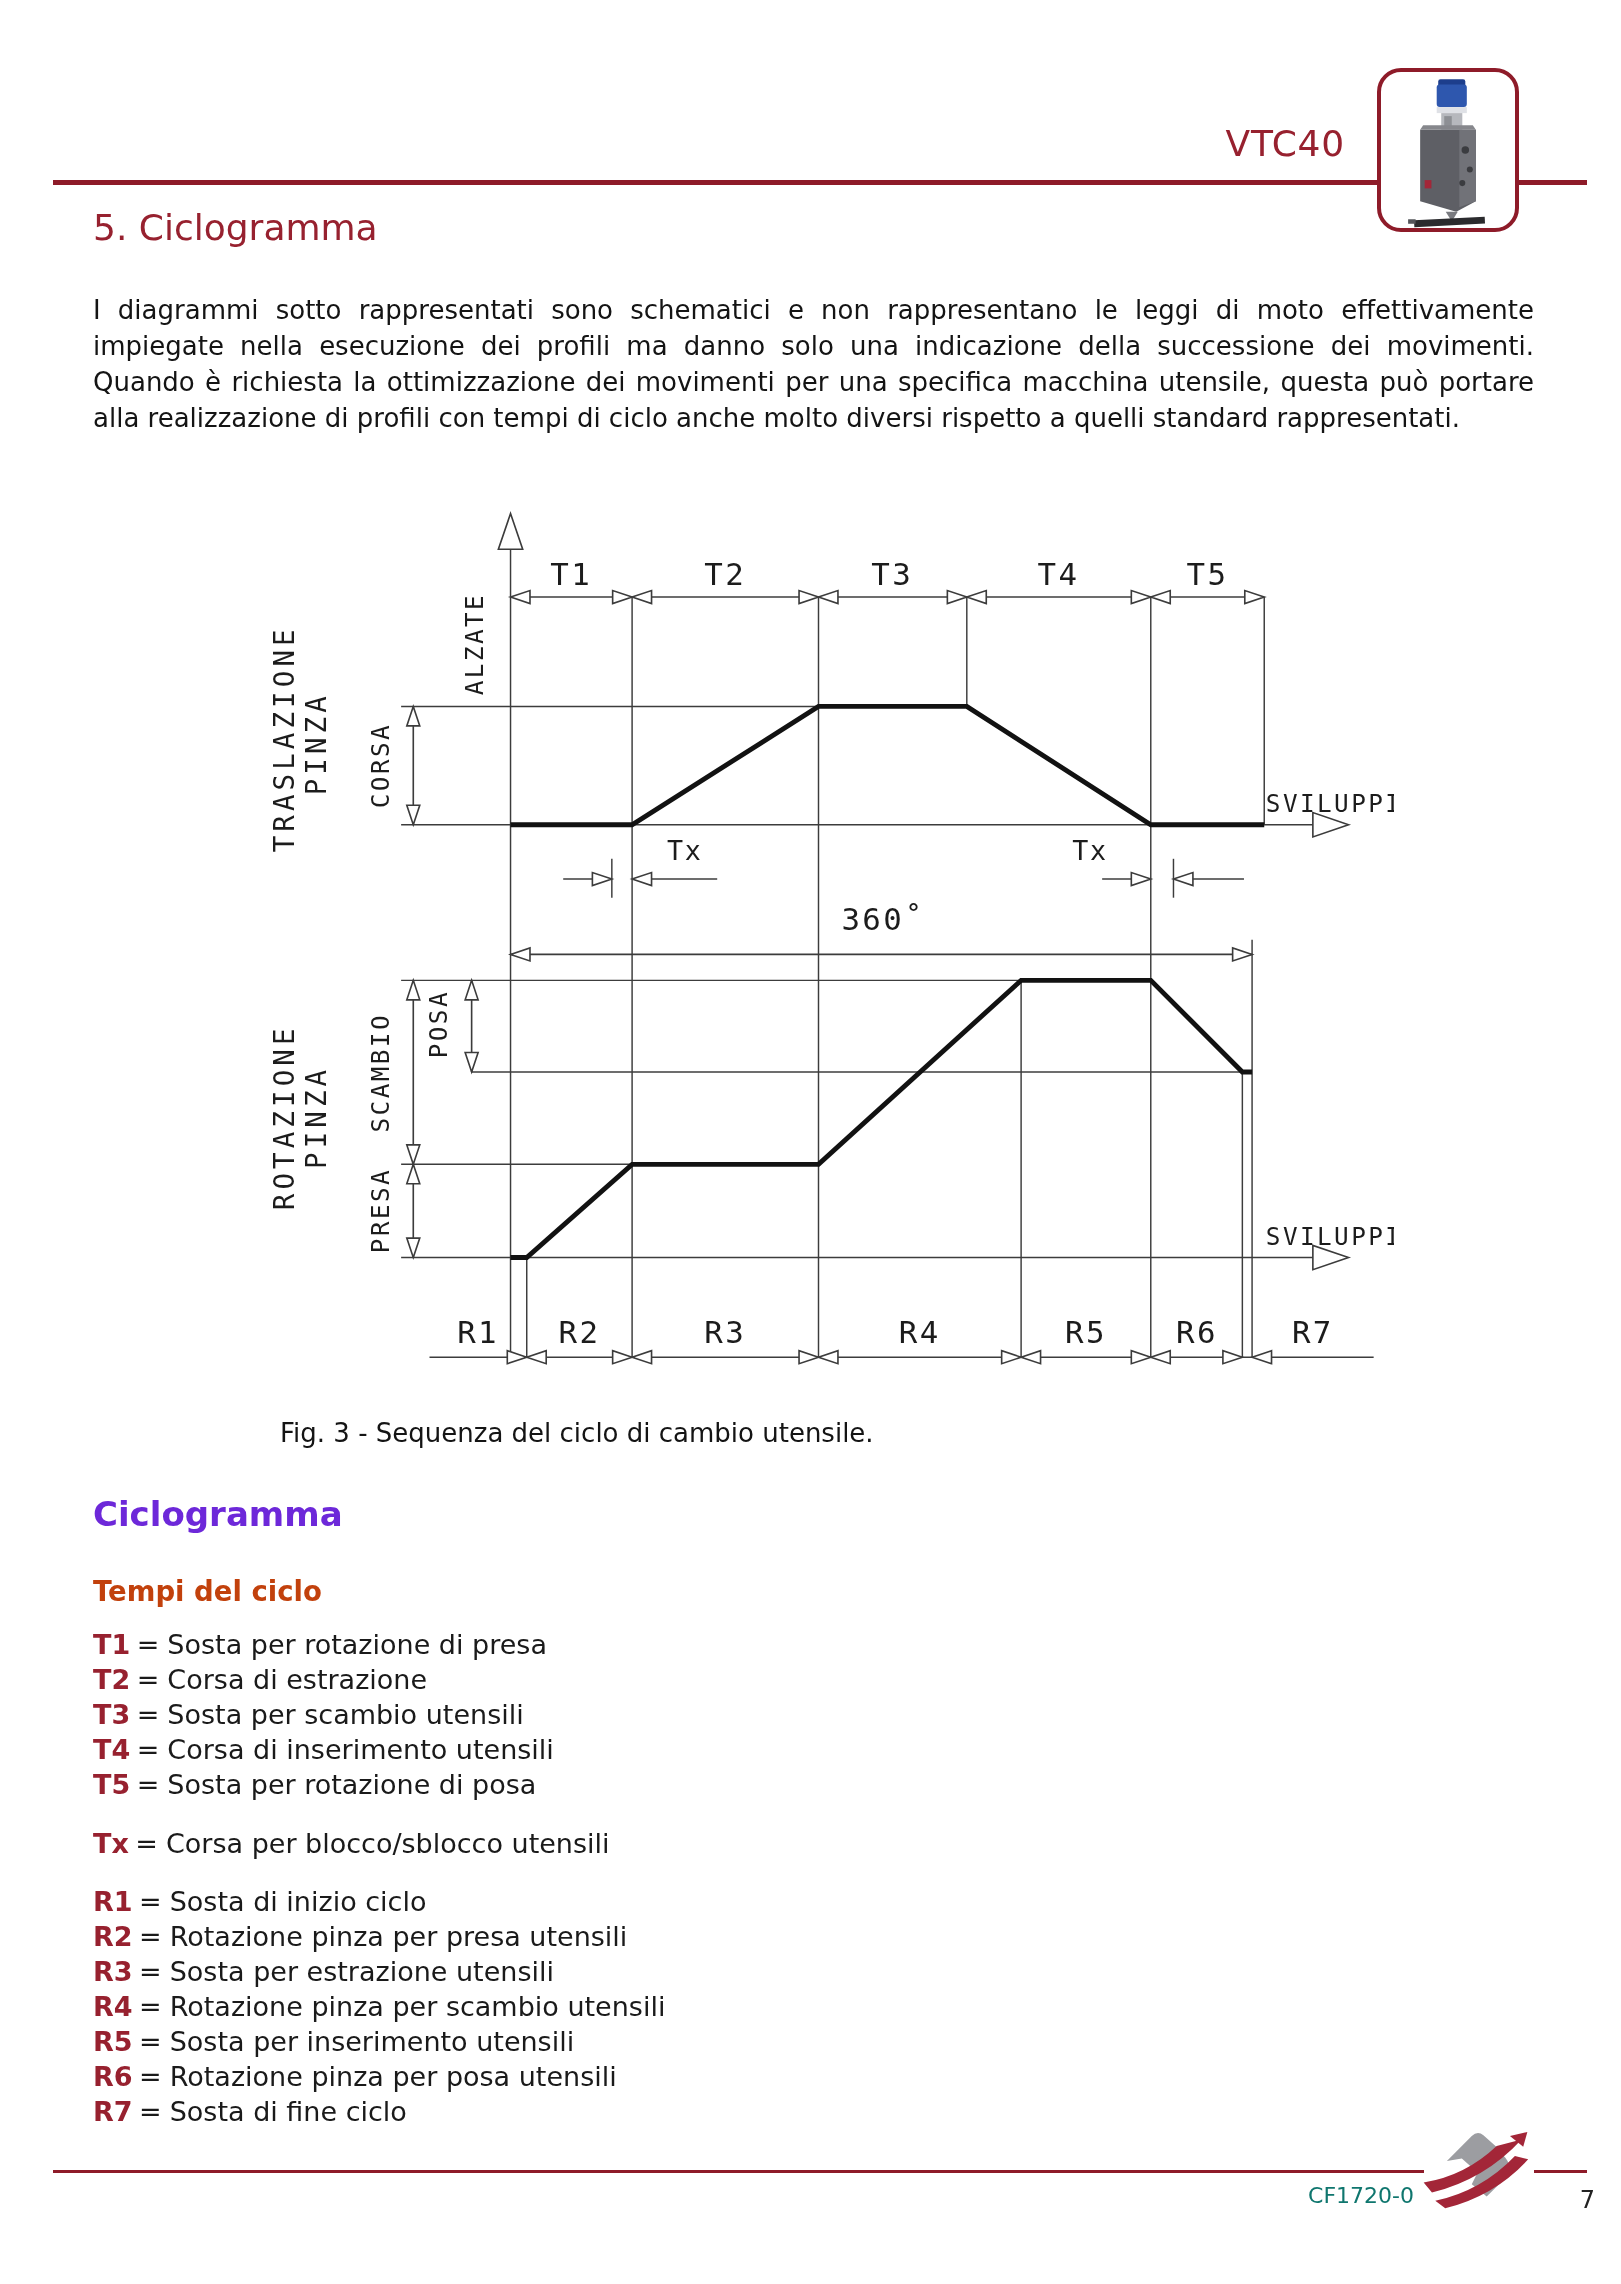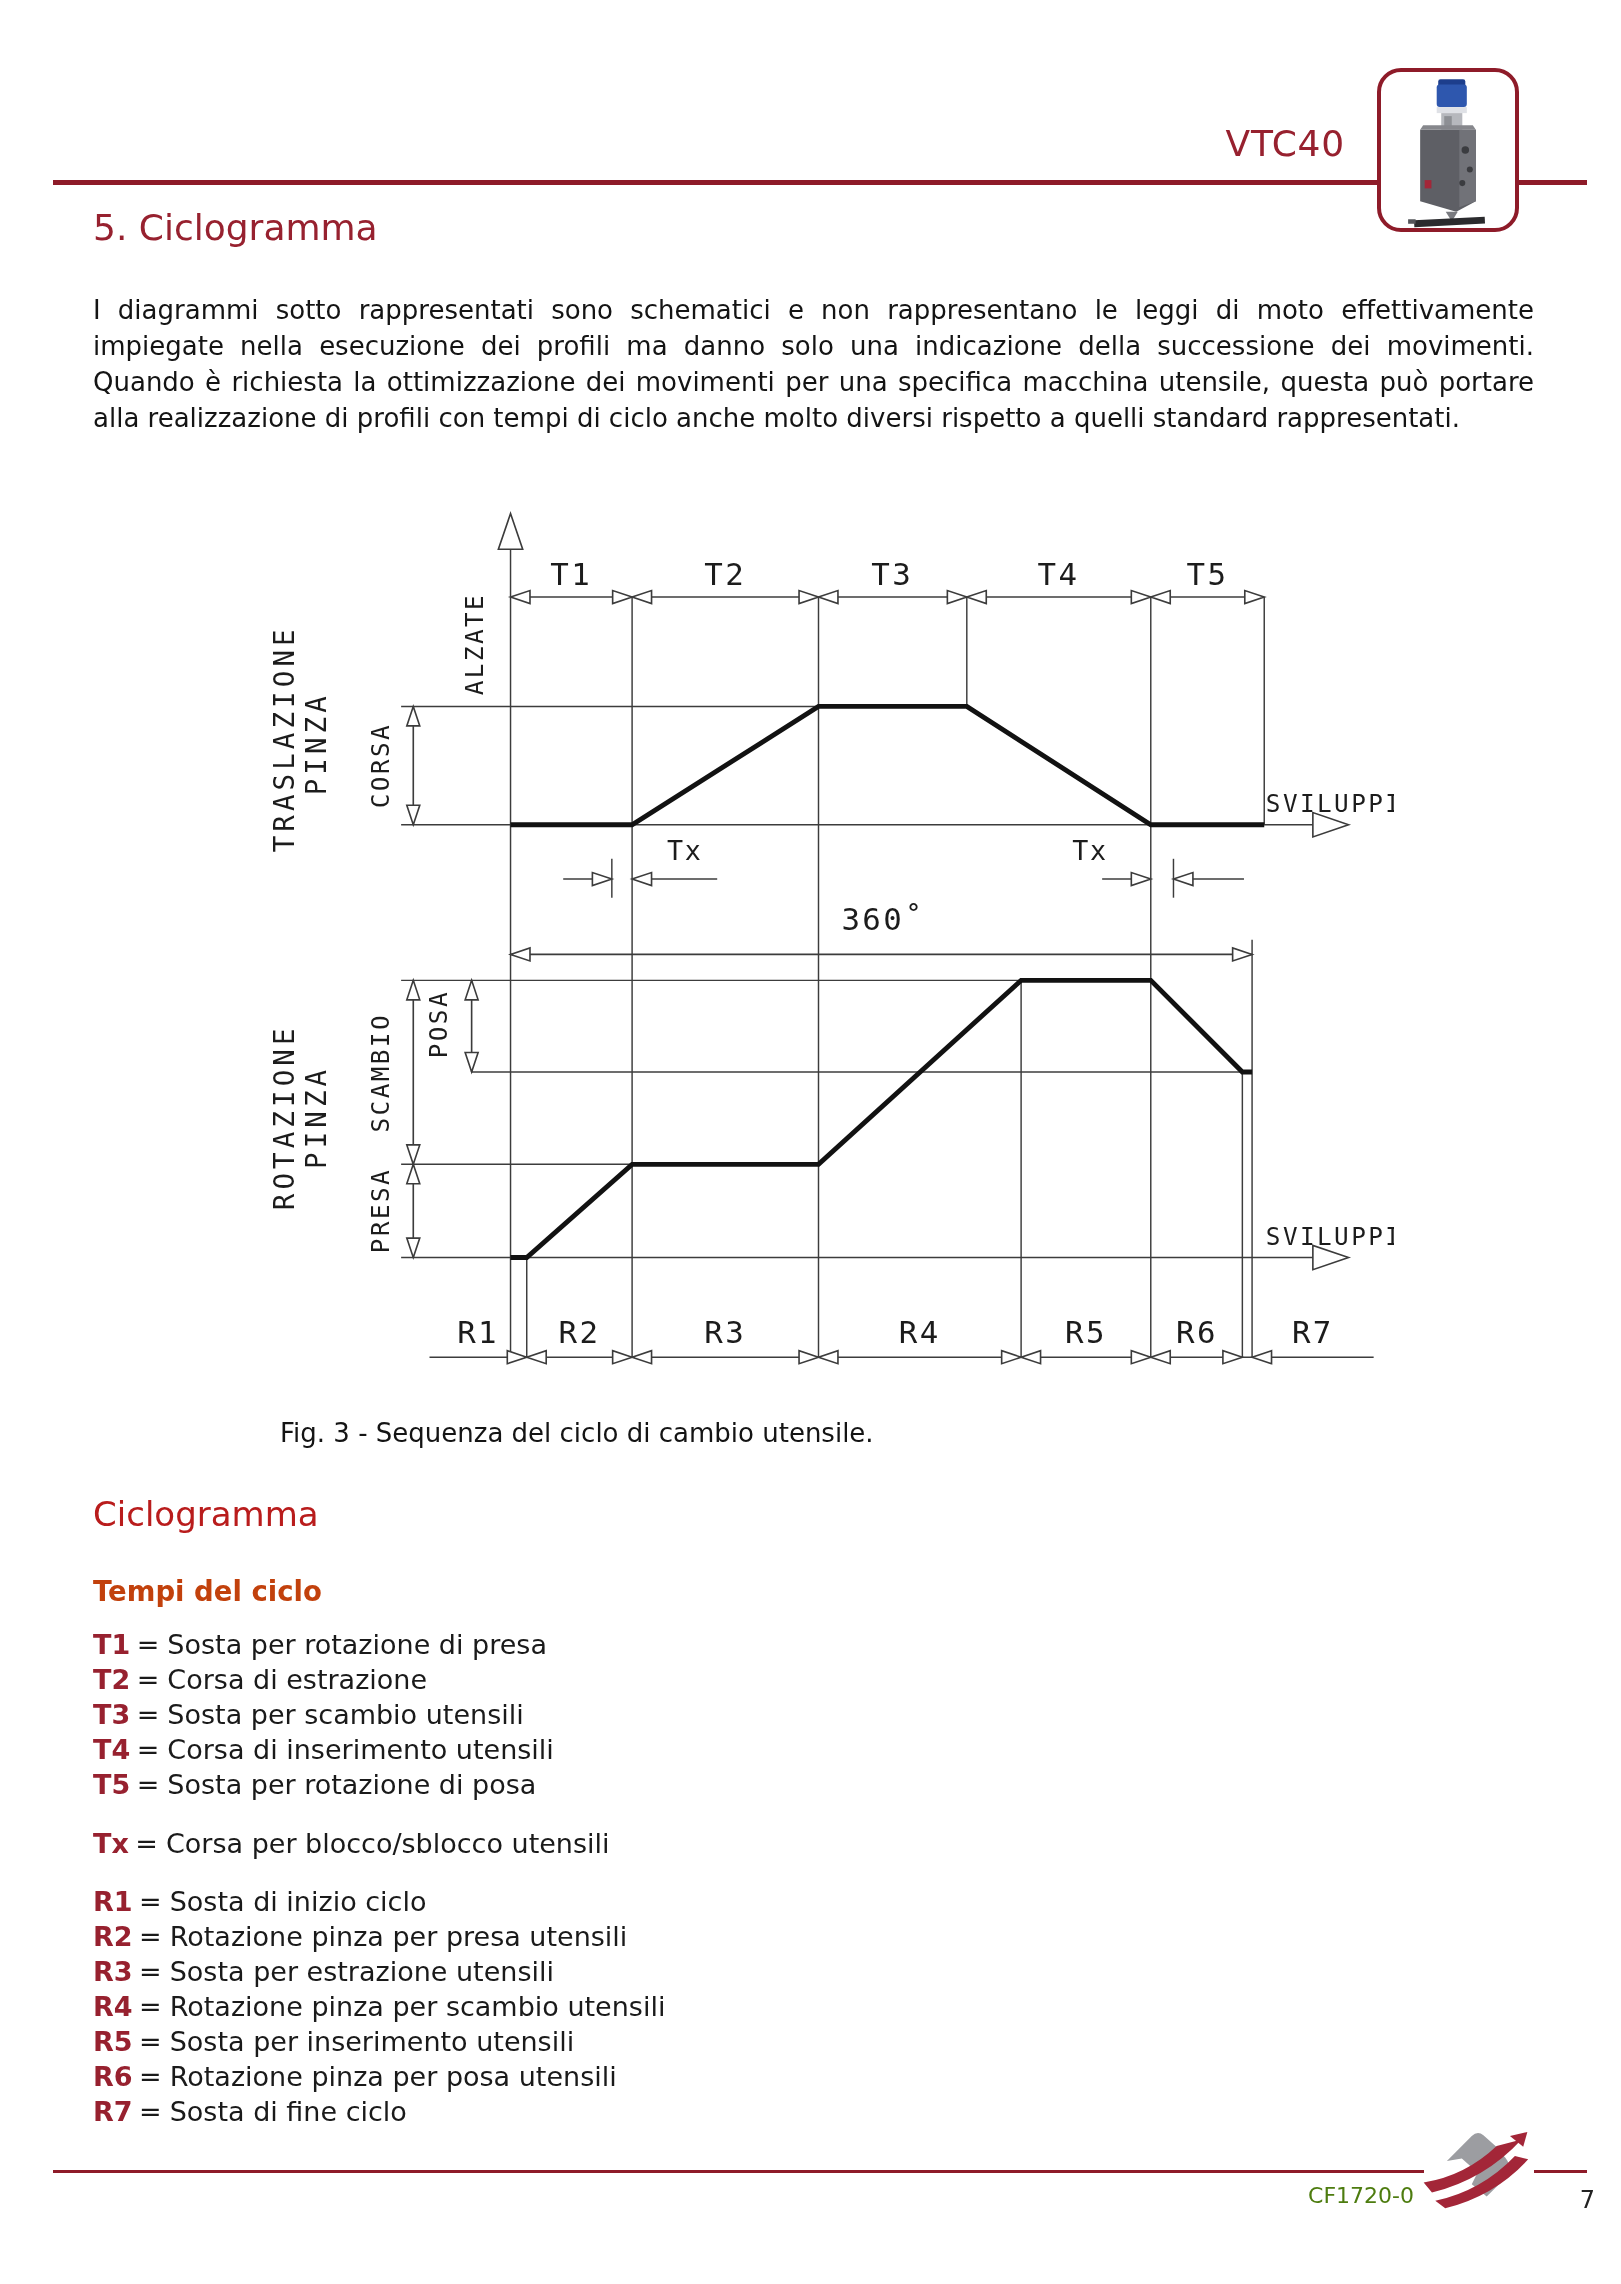--- a/index.html
+++ b/index.html
@@ -10,29 +10,29 @@
   .rule{position:absolute;height:4.9px;background:#8E1B29;}
   .product-title{position:absolute;top:123px;left:1086px;width:259px;text-align:right;
         font-size:36px;color:#97212F;letter-spacing:0.8px;}
   .logo-box{position:absolute;left:1377px;top:68px;width:134px;height:156px;
         border:4.9px solid #8E1B29;border-radius:24px;background:#fff;z-index:3;}
   
   .h1{position:absolute;left:93px;top:207px;font-size:36px;font-weight:normal;color:#97212F;}
   .para{position:absolute;left:93px;top:292px;width:1441px;font-size:26px;line-height:36px;
         text-align:justify;color:#141414;}
   .caption{position:absolute;left:280px;top:1418px;font-size:26px;color:#141414;}
-  .h2{position:absolute;left:93px;top:1494px;font-size:34px;font-weight:normal;color:#b91c1c;}
+  .h2{position:absolute;left:93px;top:1494px;font-size:34px;font-weight:bold;color:#6d28d9;}
   .h3{position:absolute;left:93px;top:1575px;font-size:27.5px;font-weight:bold;color:#c2410c;}
   
   .legend{position:absolute;left:93px;top:1627px;font-size:27px;line-height:35px;}
   .def-row .term{color:#97212F;font-weight:bold;}
   .def-row .eq{padding:0 8px 0 6.5px;}
   .sp{margin-top:23.5px;}
   
-  .doc-code{position:absolute;left:1215px;top:2183px;width:199px;text-align:right;font-size:22px;color:#4d7c0f;}
+  .doc-code{position:absolute;left:1215px;top:2183px;width:199px;text-align:right;font-size:22px;color:#0f766e;}
   .page-num{position:absolute;left:1546px;top:2186px;width:49px;text-align:right;font-size:24px;color:#222;}
   
   svg text{font-family:"DejaVu Sans Mono",monospace;fill:#1c1c1c;}
   .thin{stroke:#3c3c3c;stroke-width:1.8;fill:none;}
   .dim{stroke:#3c3c3c;stroke-width:2;fill:none;}
   .prof{stroke:#121212;stroke-width:6;fill:none;stroke-linecap:butt;}
   .arrw{fill:#ffffff;stroke:#3c3c3c;stroke-width:2;}
   .lbl{font-size:38px;letter-spacing:3px;}
   .lblm{font-size:34px;letter-spacing:5px;}
   .lbls{font-size:30px;letter-spacing:3px;}

